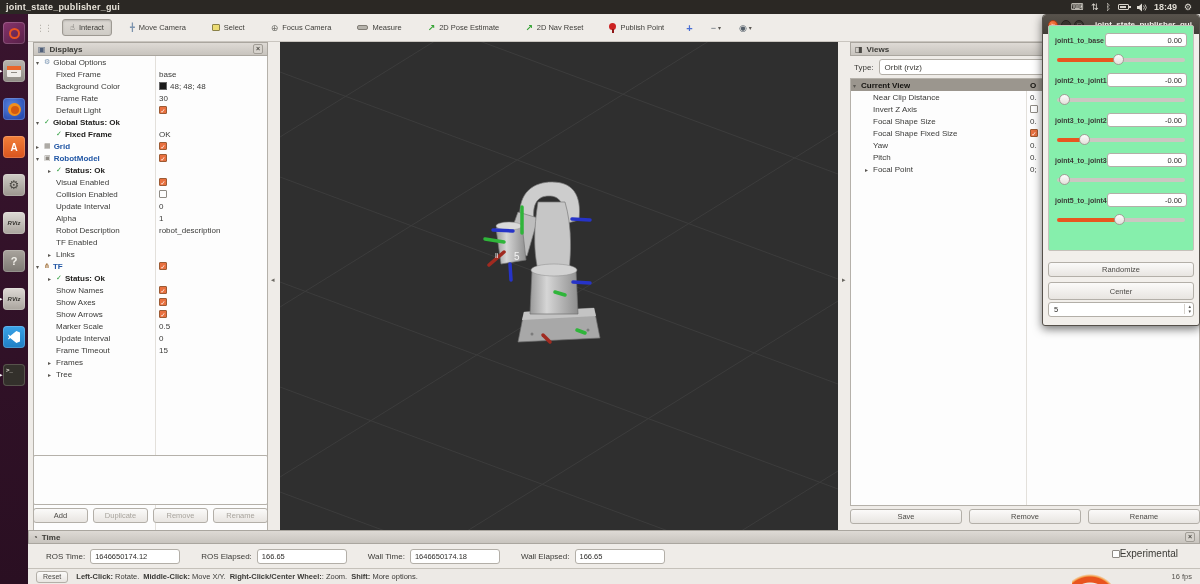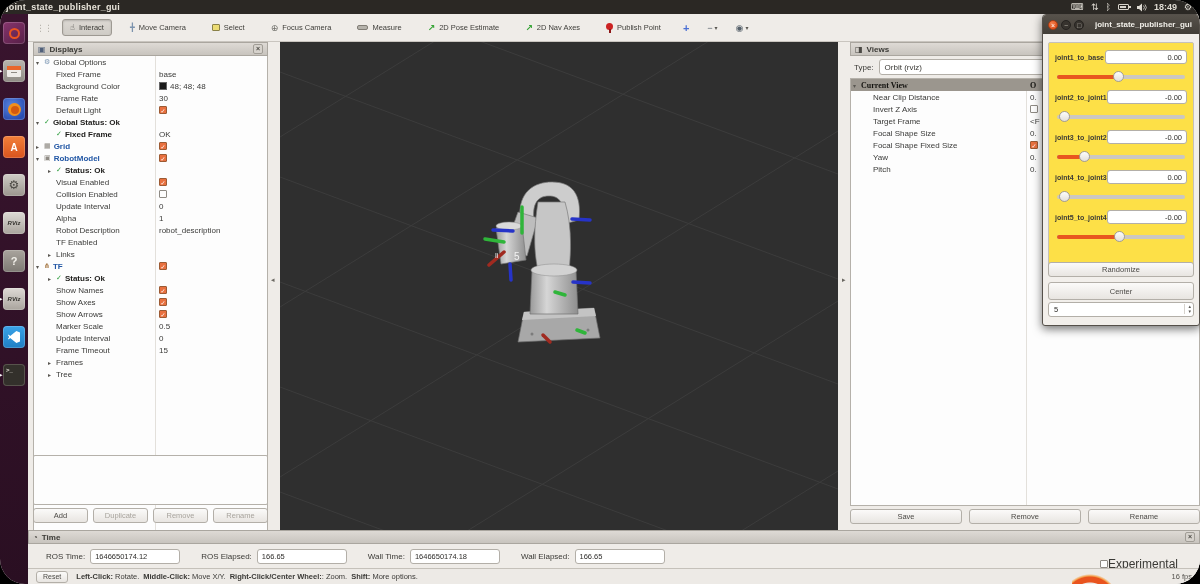--- a/index.html
+++ b/index.html
@@ -1,17 +1,17 @@
 <!DOCTYPE html>
 <html><head>
 <meta charset="utf-8">
 <style>
   * { margin:0; padding:0; box-sizing:border-box; }
   body { font-family:"Liberation Sans","DejaVu Sans",sans-serif; background:#000; }
-  .screen { position:relative; width:1200px; height:584px; overflow:hidden; background:#efece8; font-family:"Liberation Sans","DejaVu Sans",sans-serif;border-radius:25px; }
+  .screen { position:relative; width:1200px; height:584px; overflow:hidden; background:#efece8; font-family:"Liberation Sans","DejaVu Sans",sans-serif; }
 
   
   .menubar { position:absolute; left:0; top:0; width:1200px; height:14px; background:#2b2824; z-index:40;
     display:flex; align-items:center; color:#e8e4da; font-size:9px; }
   .mb-title { font-weight:bold; margin-left:6px; letter-spacing:.2px; }
   .mb-right { margin-left:auto; display:flex; align-items:center; gap:7px; padding-right:8px; font-size:9px; color:#dfdbd3; }
   .mb-ic { line-height:10px; }
   .battery { display:inline-block; width:11px; height:6px; border:1px solid #d8d4cc; border-radius:1px; position:relative; }
   .battery i { position:absolute; left:1px; top:1px; width:6px; height:2px; background:#d8d4cc; }
   .battery u { position:absolute; right:-3px; top:1px; width:2px; height:2px; background:#d8d4cc; }
@@ -116,56 +116,56 @@
   
   .views { position:absolute; left:822px; top:28px; width:350px; height:488px; }
   .typerow { height:22px; display:flex; align-items:center; gap:5px; padding:0 4px; font-size:8px; color:#3a3935; }
   .combo { width:200px; height:16px; background:#fff; border:1px solid #b3afa8; border-radius:3px;
     display:flex; align-items:center; font-size:8px; padding-left:5px; color:#3a3935; position:relative; }
   .spinners { position:absolute; right:2px; top:1px; display:flex; flex-direction:column; line-height:5px; border-left:1px solid #d6d2cc; padding-left:3px; }
   .spinners span { font-size:5px; color:#5a5752; }
   .views .tree { height:428px; border-top:1px solid #b5b1aa; }
   .views .colsep { left:175px; }
   .views .tval { left:179px; }
-  .trow.sel { background:#9b968e;font-family:Liberation Serif, serif; }
+  .trow.sel { background:#9b968e; }
   .trow.sel .lbl, .trow.sel .vtext { color:#141310; font-weight:bold; }
   .vbtns { position:absolute; left:0; top:467px; width:350px; display:flex; gap:7px; }
   .vbtns .btn { flex:1; }
 
   
   .jsp { position:absolute; left:1042px; top:14px; width:158px; height:312px; z-index:30;
     background:#f2efeb; border:1px solid #55504a; border-radius:4px 4px 3px 3px; box-shadow:0 3px 10px rgba(0,0,0,.55); }
   .jsp-tb { height:19px; background:linear-gradient(#57524b,#423e38); border-radius:3px 3px 0 0;
     display:flex; align-items:center; gap:3px; padding:0 5px; }
   .wbtn { width:10px; height:10px; border-radius:50%; font-size:7px; line-height:9px; text-align:center; color:#fff; }
   .wbtn.close { background:radial-gradient(circle at 35% 30%,#f57d4a,#d94612); border:1px solid #a63c14; }
   .wbtn.min,.wbtn.max { background:#37332e; border:1px solid #262320; color:#b5b1a8; }
   .jsp-title { color:#f1efe9; font-weight:bold; font-size:8px; margin-left:8px; white-space:nowrap; overflow:hidden; }
-  .jsp-frame { position:absolute; left:5px; right:5px; top:27px; height:226px; border:1px solid #c5c1ba; border-radius:2px; background:#fde047; overflow:hidden; }
+  .jsp-frame { position:absolute; left:5px; right:5px; top:10px; height:226px; border:1px solid #c5c1ba; border-radius:2px; background:#86efac; overflow:hidden; }
   .jsp-lrow { display:flex; justify-content:space-between; align-items:center; margin:7px 6px 0; }
   .jname { font-size:7px; font-weight:bold; color:#3c3a36; white-space:nowrap; }
   .jval { width:82px; height:14px; background:#fff; border:1px solid #b3afa8; border-radius:3px; font-size:7.5px; color:#2e2d2a;
     display:flex; align-items:center; justify-content:flex-end; padding-right:4px; }
   .jsp-srow { position:relative; height:13px; margin:6px 8px 0; }
   .jsp-srow .track { position:absolute; left:0; right:0; top:5px; height:4px; background:#cbc7c1; border-radius:2px; }
   .jsp-srow .fill { position:absolute; left:0; top:5px; height:4px; background:#e8561f; border-radius:2px; }
   .jsp-srow .handle { position:absolute; top:1px; width:11px; height:11px; border-radius:50%;
     background:linear-gradient(#fdfdfc,#e3e0db); border:1px solid #a29d96; }
   .jsp-btn { position:absolute; left:5px; right:5px; }
   .jsp-spin { position:absolute; left:5px; right:5px; top:287px; height:15px; background:#fff; border:1px solid #b3afa8; border-radius:3px;
     font-size:7.5px; color:#2e2d2a; display:flex; align-items:center; padding-left:5px; }
 
   
   .timepanel { position:absolute; left:0; top:516px; width:1172px; height:38px; background:#efece8; }
   .timefields { position:absolute; left:0; top:15px; width:100%; height:22px; display:flex; align-items:center; gap:21px; padding-left:18px; }
   .tfield { display:flex; align-items:center; gap:5px; }
   .tlbl { font-size:8px; color:#3a3935; white-space:nowrap; }
   .tbox { width:90px; height:15px; background:#fff; border:1px solid #b3afa8; border-radius:3px; font-size:7.5px; color:#2e2d2a;
     display:flex; align-items:center; padding-left:4px; }
-  .exp-check { position:absolute; right:22px; top:18px; display:flex; align-items:center; font-size:12px; color:#3a3935;margin-top:9px; }
+  .exp-check { position:absolute; right:22px; top:18px; display:flex; align-items:center; font-size:10px; color:#3a3935; }
 
   
   .statusbar { position:absolute; left:0; top:554px; width:1172px; height:16px; background:#edeae6; border-top:1px solid #c5c1ba;
     display:flex; align-items:center; gap:8px; padding:0 8px; font-size:7.5px; color:#3a3936; }
   .reset-btn { height:12px; padding:0 6px; font-size:7px; }
   .hint { margin-right:4px; white-space:nowrap; }
   .fps { margin-left:auto; color:#55534e; }
 
   .wallpeek { position:absolute; left:1072px; top:569px; width:72px; height:15px; z-index:6; pointer-events:none;
     background:radial-gradient(circle at 18px 34px, transparent 20px, #e9541f 21px, #e9541f 26px, #f5a04a 27px, transparent 29px); }
@@ -273,21 +273,21 @@
         <span class="tb-btn">
           <span class="shape-measure"></span>
           <span class="tb-lbl">Measure</span>
         </span>
         <span class="tb-btn">
           <span class="ti ti-green_arrow">↗</span>
           <span class="tb-lbl">2D Pose Estimate</span>
         </span>
         <span class="tb-btn">
           <span class="ti ti-green_arrow">↗</span>
-          <span class="tb-lbl">2D Nav Axes</span>
+          <span class="tb-lbl">2D Nav Reset</span>
         </span>
         <span class="tb-btn">
           <span class="shape-pin"></span>
           <span class="tb-lbl">Publish Point</span>
         </span>
         <span class="tb-extra">
           <span class="ti-plus">+</span>
         </span>
         <span class="tb-extra">
           <span class="ti-minus">−</span>
@@ -653,29 +653,20 @@
               <span class="exp"></span>
               <span class="lbl">Invert Z Axis</span>
             </span>
             <span class="tval">
               <span class="cb off"></span>
             </span>
           </div>
           <div class="trow">
             <span class="tname ind1">
               <span class="exp"></span>
-              <span class="lbl">Target Frame</span>
-            </span>
-            <span class="tval">
-              <span class="vtext">&lt;F</span>
-            </span>
-          </div>
-          <div class="trow">
-            <span class="tname ind1">
-              <span class="exp"></span>
               <span class="lbl">Focal Shape Size</span>
             </span>
             <span class="tval">
               <span class="vtext">0.</span>
             </span>
           </div>
           <div class="trow">
             <span class="tname ind1">
               <span class="exp"></span>
               <span class="lbl">Focal Shape Fixed Size</span>
@@ -693,20 +684,29 @@
               <span class="vtext">0.</span>
             </span>
           </div>
           <div class="trow">
             <span class="tname ind1">
               <span class="exp"></span>
               <span class="lbl">Pitch</span>
             </span>
             <span class="tval">
               <span class="vtext">0.</span>
+            </span>
+          </div>
+          <div class="trow">
+            <span class="tname ind1">
+              <span class="exp">▸</span>
+              <span class="lbl">Focal Point</span>
+            </span>
+            <span class="tval">
+              <span class="vtext">0;</span>
             </span>
           </div>
         </div>
       <div class="vbtns" id="views-buttons">
           <span class="btn">Save</span>
           <span class="btn">Remove</span>
           <span class="btn">Rename</span>
         </div>
     </div>
 

